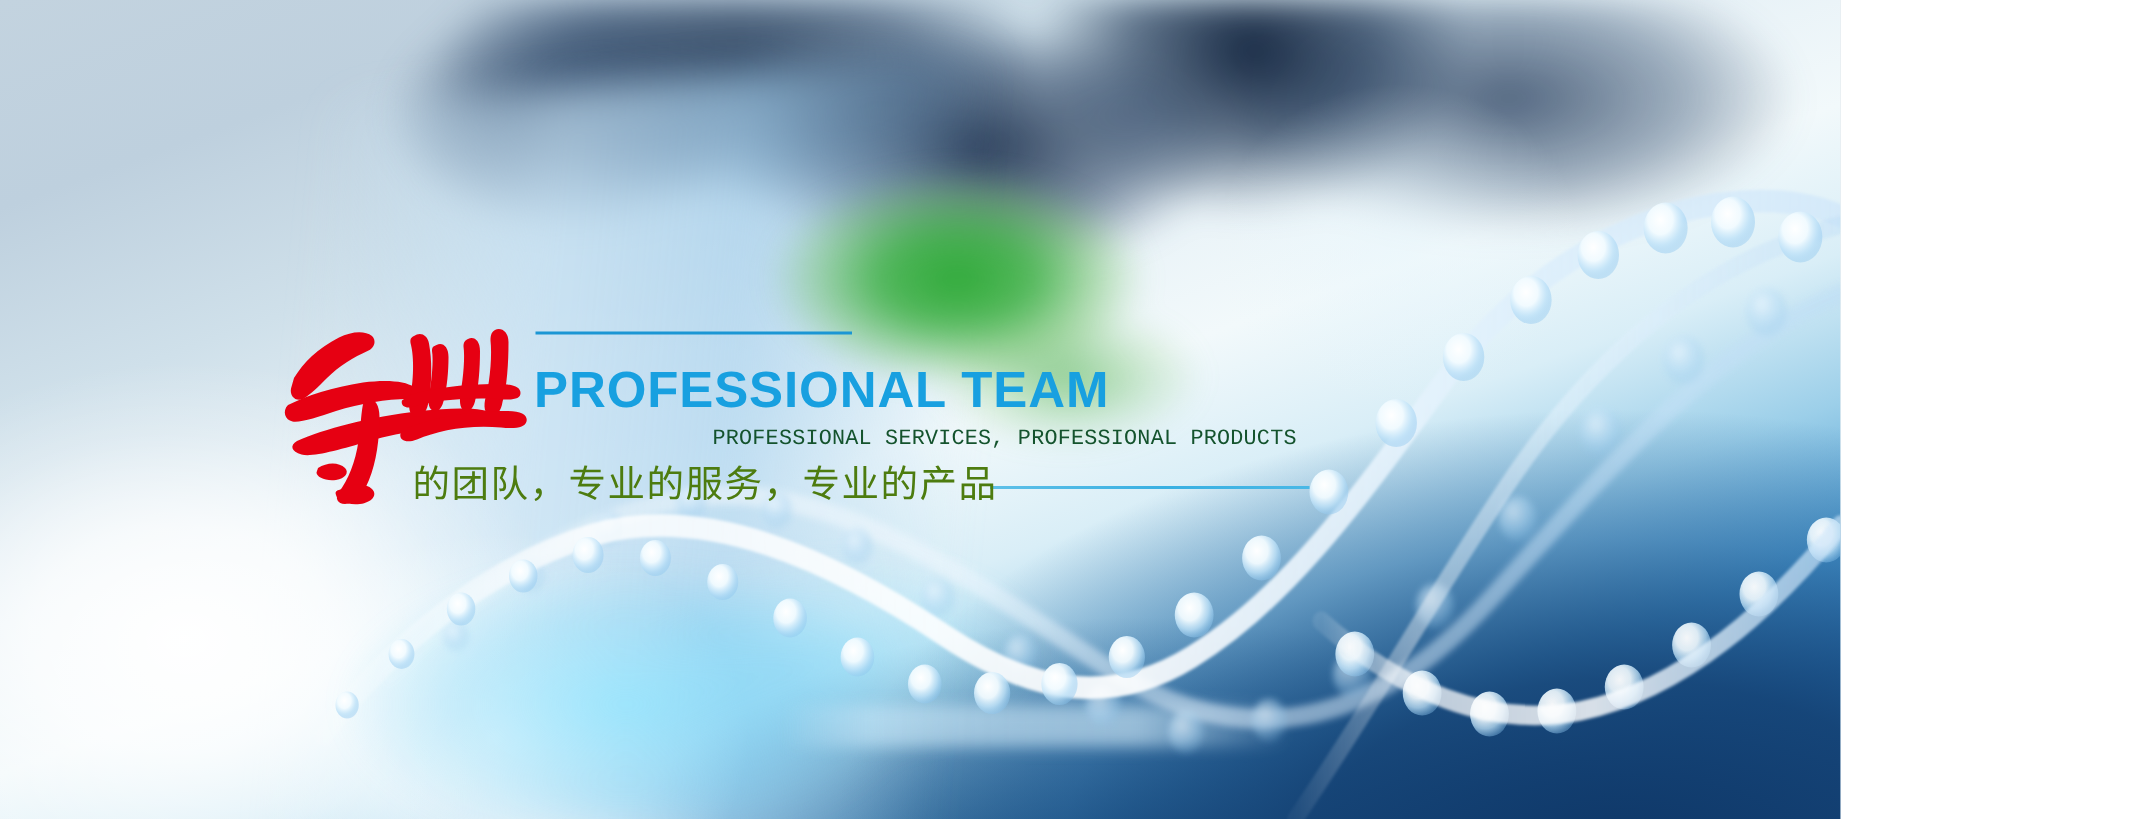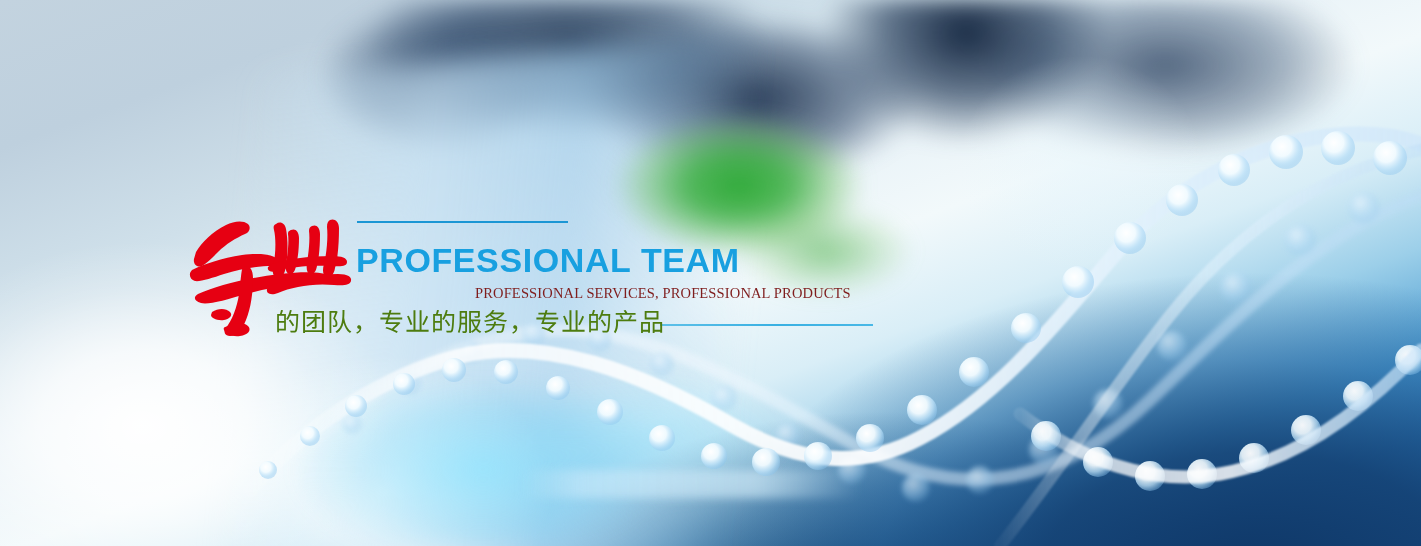--- a/index.html
+++ b/index.html
@@ -8,21 +8,21 @@
   html, body {
     width:1421px; height:546px;
     overflow:hidden;
     background:#ffffff;
     font-family:"Liberation Sans", "DejaVu Sans", sans-serif;
   }
 
   
   .banner {
     position:relative;
-    width:1421px; height:546px;
+    width:1227px; height:546px;
     overflow:hidden;
     background:#cfdbe4;
   }
 
   
   .bg-layer { position:absolute; inset:0; }
 
   
   .bg-base {
     background:
@@ -166,24 +166,24 @@
     white-space:nowrap;
     font-family:"Liberation Sans", "DejaVu Sans", sans-serif;
   }
 
   .subhead {
     position:absolute;
     left:475px; top:286px;
     font-size:14.5px;
     font-weight:normal;
     letter-spacing:.15px;
-    color:#7f1d1d;
+    color:#14532d;
     line-height:1;
     white-space:nowrap;
-    font-family:Liberation Serif, serif;
+    font-family:Liberation Mono, monospace;
     text-align:center;
   }
 
   .tagline {
     position:absolute;
     left:275px; top:307px;
     font-size:25px;
     font-weight:normal;
     letter-spacing:1px;
     color:#4d7c0f;

